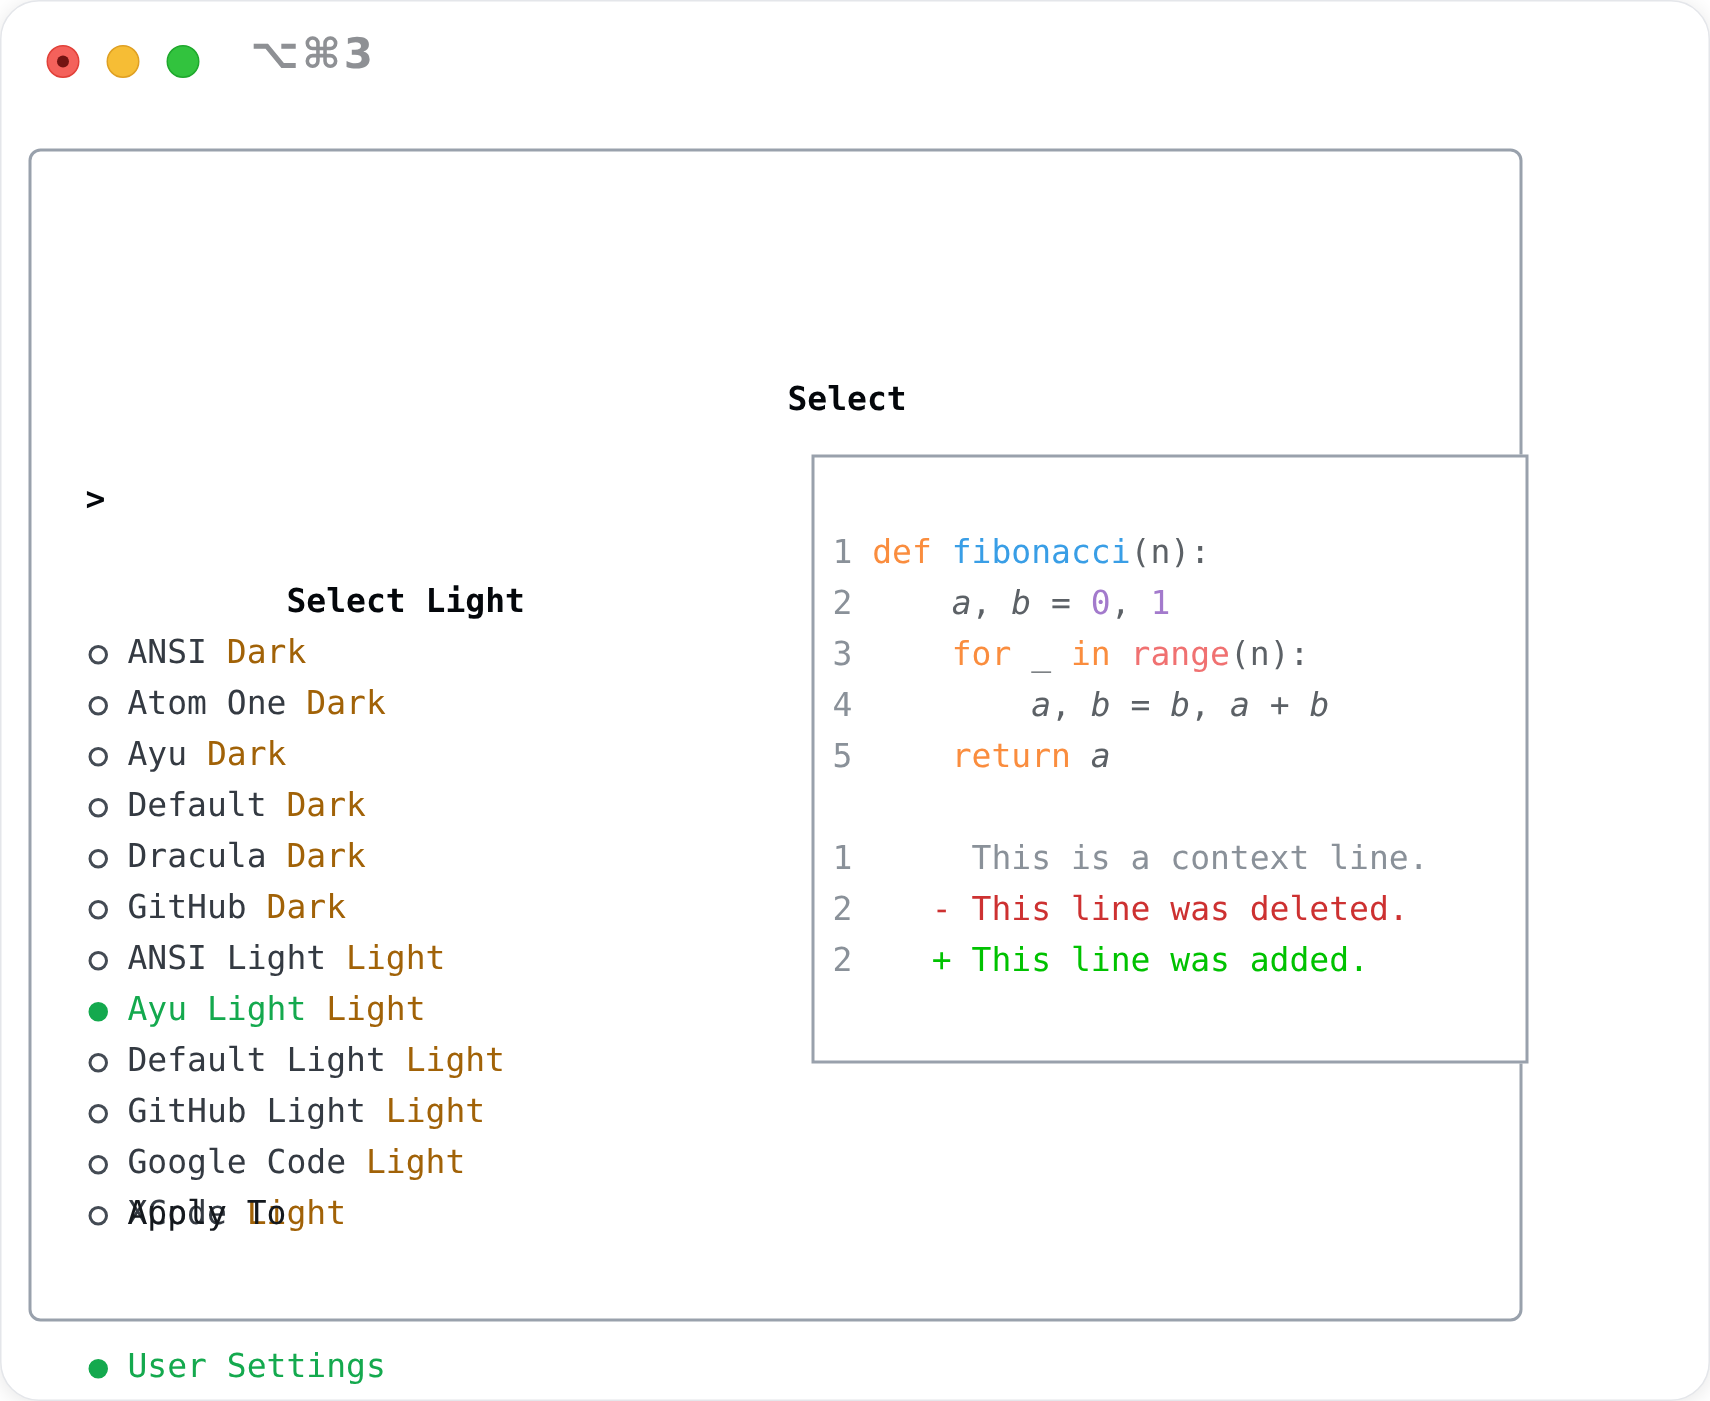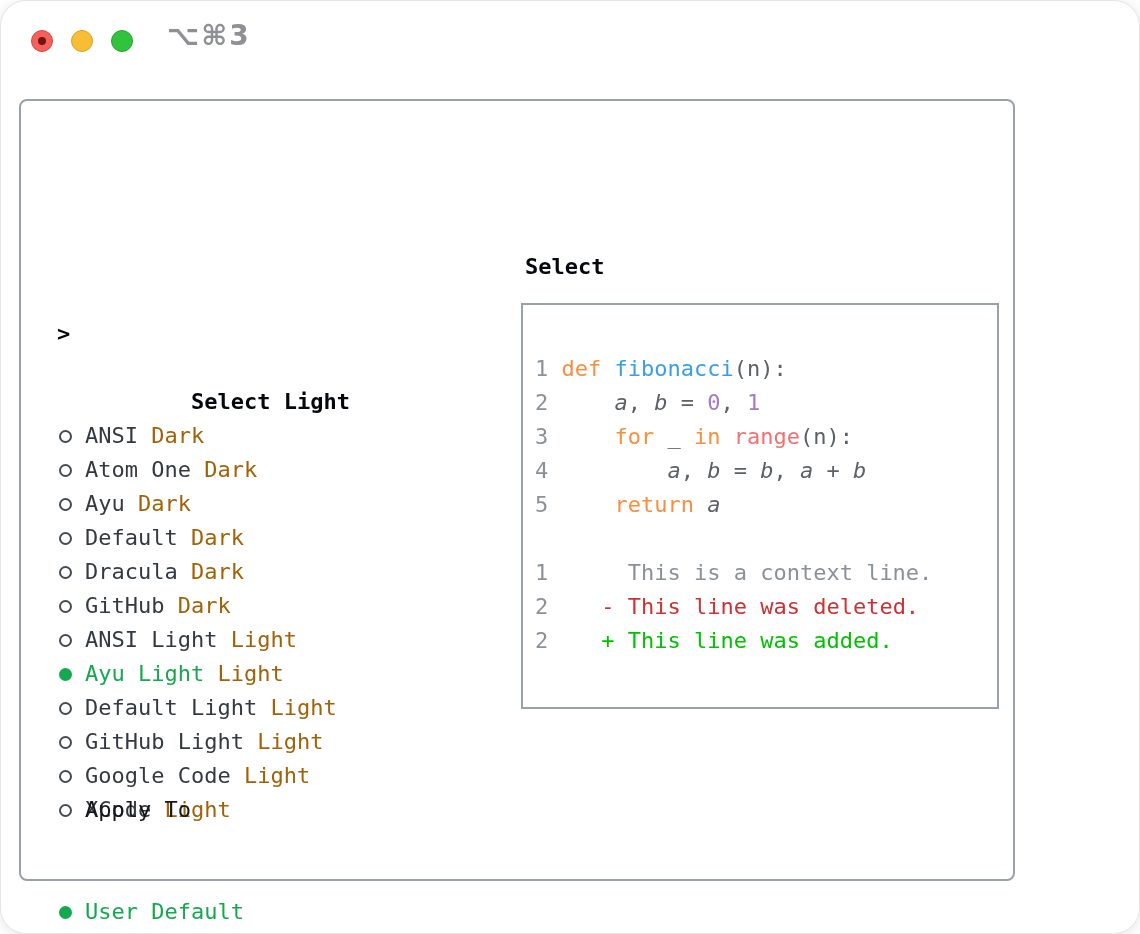--- a/index.html
+++ b/index.html
@@ -39,21 +39,21 @@
     position:absolute;left:2px;top:11px;width:13px;height:13px;border-radius:50%;
     border:2px solid #444b54;box-sizing:border-box;background:transparent;
   }
   .variant{color:#a16207;}
   .apply-block{position:absolute;left:36px;top:624px;}
   .apply-title{height:34px;padding-left:28px;color:#14181d;}
   .hint{position:absolute;left:36px;top:760px;color:#a9b1bc;}
   
   .preview-title{position:absolute;left:504px;top:149px;font-weight:700;color:#04070b;font-size:22px;line-height:34px;}
   .code-box{
-    position:absolute;left:500px;top:202px;width:478px;height:406px;
+    position:absolute;left:520px;top:202px;width:478px;height:406px;
     border:2px solid #99a1ac;box-sizing:border-box;background:#ffffff;
   }
   .code-box pre{margin:0;position:absolute;left:12px;top:47px;font-family:inherit;}
   .cl{height:34px;}
 </style>
 </head>
 <body>
 
 <div class="window">
 
@@ -71,21 +71,21 @@
     <div class="left-col tui">
       <div class="row">
         <span class="marker cursor">&gt;</span>
         <span class="hdr-label">Select Light</span>
       </div>
       <div id="theme-list"><div class="row"><span class="radio"></span><span>ANSI</span><span class="variant"> Dark</span></div><div class="row"><span class="radio"></span><span>Atom One</span><span class="variant"> Dark</span></div><div class="row"><span class="radio"></span><span>Ayu</span><span class="variant"> Dark</span></div><div class="row"><span class="radio"></span><span>Default</span><span class="variant"> Dark</span></div><div class="row"><span class="radio"></span><span>Dracula</span><span class="variant"> Dark</span></div><div class="row"><span class="radio"></span><span>GitHub</span><span class="variant"> Dark</span></div><div class="row"><span class="radio"></span><span>ANSI Light</span><span class="variant"> Light</span></div><div class="row"><span class="radio" style="background: rgb(20, 169, 78); border-color: rgb(20, 169, 78);"></span><span style="color: rgb(20, 169, 78);">Ayu Light</span><span class="variant"> Light</span></div><div class="row"><span class="radio"></span><span>Default Light</span><span class="variant"> Light</span></div><div class="row"><span class="radio"></span><span>GitHub Light</span><span class="variant"> Light</span></div><div class="row"><span class="radio"></span><span>Google Code</span><span class="variant"> Light</span></div><div class="row"><span class="radio"></span><span>XCode</span><span class="variant"> Light</span></div></div>
     </div>
 
     <div class="apply-block tui">
       <div class="apply-title">Apply To</div>
-      <div id="apply-list"><div class="row"><span class="radio" style="background: rgb(20, 169, 78); border-color: rgb(20, 169, 78);"></span><span style="color: rgb(20, 169, 78);">User Default</span></div><div class="row"><span>Workspace Settings</span></div></div>
+      <div id="apply-list"><div class="row"><span class="radio" style="background: rgb(20, 169, 78); border-color: rgb(20, 169, 78);"></span><span style="color: rgb(20, 169, 78);">User Settings</span></div><div class="row"><span>Workspace Settings</span></div></div>
     </div>
 
     <div class="hint tui">
       <div>(Use Enter to select, Tab to</div>
       
     </div>
 
     <div class="preview-title tui">Select</div>
     <div class="code-box">
       <pre id="code" class="tui"><div class="cl"><span style="color: rgb(138, 145, 153);">1 </span><span style="color: rgb(250, 141, 62);">def</span><span style="color: rgb(92, 97, 102);"> </span><span style="color: rgb(57, 158, 230);">fibonacci</span><span style="color: rgb(92, 97, 102);">(n):</span></div><div class="cl"><span style="color: rgb(138, 145, 153);">2</span><span style="color: rgb(92, 97, 102);">     </span><span style="color: rgb(92, 97, 102); font-style: italic;">a</span><span style="color: rgb(92, 97, 102);">, </span><span style="color: rgb(92, 97, 102); font-style: italic;">b</span><span style="color: rgb(92, 97, 102);"> = </span><span style="color: rgb(163, 122, 204);">0</span><span style="color: rgb(92, 97, 102);">, </span><span style="color: rgb(163, 122, 204);">1</span></div><div class="cl"><span style="color: rgb(138, 145, 153);">3</span><span style="color: rgb(92, 97, 102);">     </span><span style="color: rgb(250, 141, 62);">for</span><span style="color: rgb(92, 97, 102);"> _ </span><span style="color: rgb(250, 141, 62);">in</span><span style="color: rgb(92, 97, 102);"> </span><span style="color: rgb(240, 113, 113);">range</span><span style="color: rgb(92, 97, 102);">(n):</span></div><div class="cl"><span style="color: rgb(138, 145, 153);">4</span><span style="color: rgb(92, 97, 102);">         </span><span style="color: rgb(92, 97, 102); font-style: italic;">a</span><span style="color: rgb(92, 97, 102);">, </span><span style="color: rgb(92, 97, 102); font-style: italic;">b</span><span style="color: rgb(92, 97, 102);"> = </span><span style="color: rgb(92, 97, 102); font-style: italic;">b</span><span style="color: rgb(92, 97, 102);">, </span><span style="color: rgb(92, 97, 102); font-style: italic;">a</span><span style="color: rgb(92, 97, 102);"> + </span><span style="color: rgb(92, 97, 102); font-style: italic;">b</span></div><div class="cl"><span style="color: rgb(138, 145, 153);">5</span><span style="color: rgb(92, 97, 102);">     </span><span style="color: rgb(250, 141, 62);">return</span><span style="color: rgb(92, 97, 102);"> </span><span style="color: rgb(92, 97, 102); font-style: italic;">a</span></div><div class="cl"> </div><div class="cl"><span style="color: rgb(138, 145, 153);">1</span><span style="color: rgb(138, 145, 153);">      This is a context line.</span></div><div class="cl"><span style="color: rgb(138, 145, 153);">2</span><span style="color: rgb(92, 97, 102);">    </span><span style="color: rgb(205, 49, 49);">- This line was deleted.</span></div><div class="cl"><span style="color: rgb(138, 145, 153);">2</span><span style="color: rgb(92, 97, 102);">    </span><span style="color: rgb(0, 194, 0);">+ This line was added.</span></div></pre>

